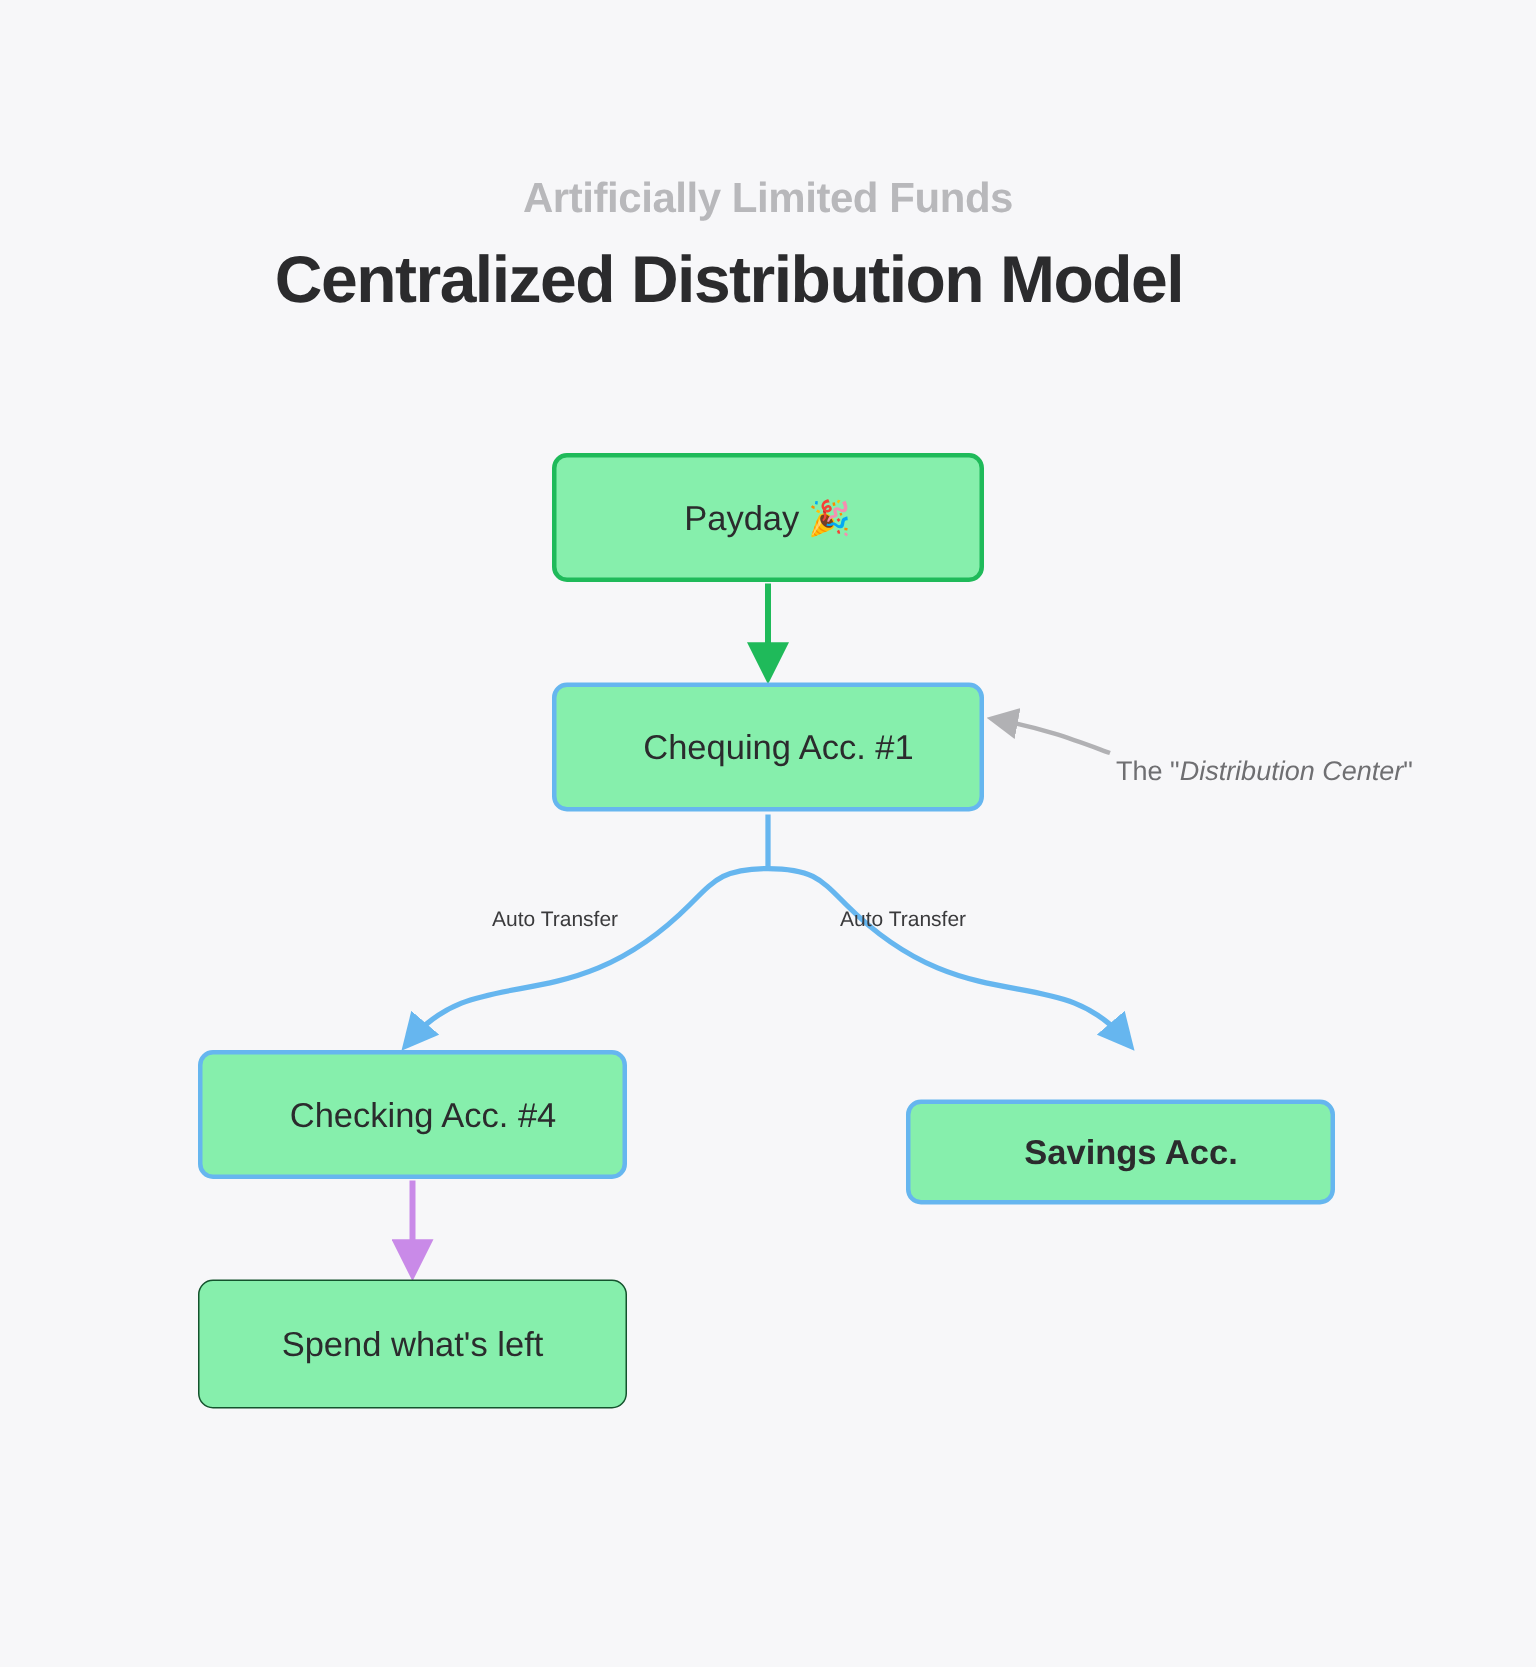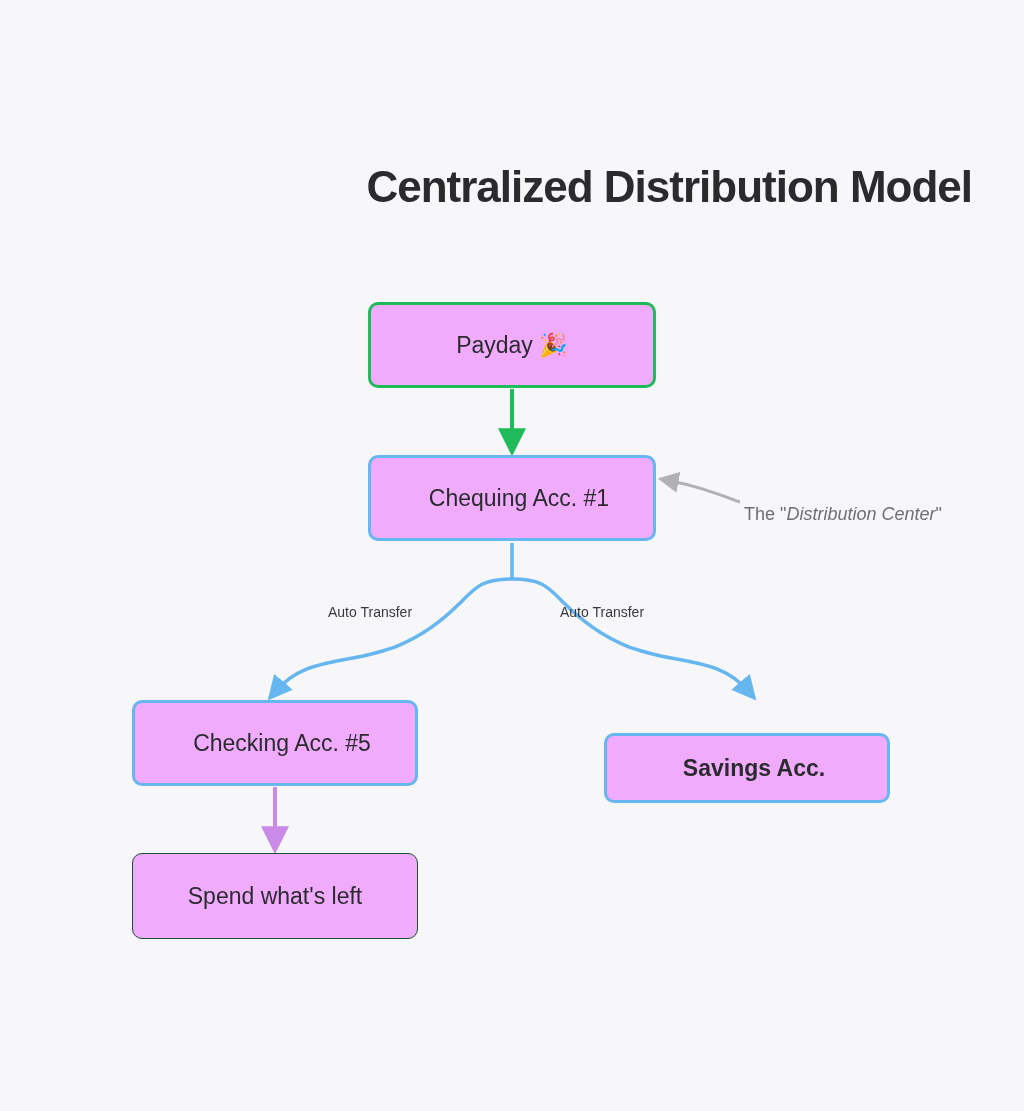--- a/index.html
+++ b/index.html
@@ -25,30 +25,30 @@
     font-size: 28px;
     font-weight: 700;
     color: #b8b8bb;
     letter-spacing: -0.3px;
   }
   .title {
     position: absolute;
     top: 162px;
     left: 0;
     width: 972px;
-    text-align: right;
+    text-align: center;
     font-size: 44px;
     font-weight: 800;
     color: #2b2b2d;
     letter-spacing: -1px;
   }
 
   .node {
     position: absolute;
-    background: #f0abfc;
+    background: #86efac;
     border-radius: 10px;
     display: flex;
     align-items: center;
     justify-content: center;
     font-size: 23px;
     font-weight: 500;
     color: #2b2b2d;
     padding: 0 18px;
     white-space: nowrap;
   }
@@ -76,20 +76,21 @@
   }
   .annotation em {
     font-style: italic;
   }
 </style>
 </head>
 <body>
 
 <div class="canvas">
 
+  <div class="subtitle">Artificially Limited Funds</div>
   <div class="title">Centralized Distribution Model</div>
 
   <div class="node green" style="left:368px; top:302px; width:288px; height:86px;">Payday 🎉</div>
 
   <svg class="arrow-svg" style="left:500px; top:389px; width:24px; height:64px;">
     <defs>
       <marker id="ah-green" viewBox="0 0 10 10" refX="6" refY="5" markerWidth="7" markerHeight="7" orient="auto-start-reverse">
         <path d="M 0 0 L 10 5 L 0 10 z" fill="#1fba5a"></path>
       </marker>
     </defs>
@@ -108,21 +109,21 @@
     <path d="M 352 0 L 352 36" stroke="#66b6ef" stroke-width="3.5" fill="none"></path>
 
     <path d="M 352 36 C 322 36, 316 44, 300 60 C 220 140, 160 96, 114 150" stroke="#66b6ef" stroke-width="3.5" fill="none" marker-end="url(#ah-blue)"></path>
 
     <path d="M 352 36 C 382 36, 388 44, 404 60 C 484 140, 544 96, 590 150" stroke="#66b6ef" stroke-width="3.5" fill="none" marker-end="url(#ah-blue)"></path>
   </svg>
 
   <div class="edge-label" style="left:328px; top:604px;">Auto Transfer</div>
   <div class="edge-label" style="left:560px; top:604px;">Auto Transfer</div>
 
-  <div class="node blue" style="left:132px; top:700px; width:286px; height:86px;">Checking Acc. #5</div>
+  <div class="node blue" style="left:132px; top:700px; width:286px; height:86px;">Checking Acc. #4</div>
 
   <div class="node blue" style="left:604px; top:733px; width:286px; height:70px;font-weight:bold;">Savings Acc.</div>
 
   <svg class="arrow-svg" style="left:263px; top:787px; width:24px; height:64px;">
     <defs>
       <marker id="ah-purple" viewBox="0 0 10 10" refX="6" refY="5" markerWidth="7" markerHeight="7" orient="auto-start-reverse">
         <path d="M 0 0 L 10 5 L 0 10 z" fill="#c98ae8"></path>
       </marker>
     </defs>
     <line x1="12" y1="0" x2="12" y2="56" stroke="#c98ae8" stroke-width="4" marker-end="url(#ah-purple)"></line>

